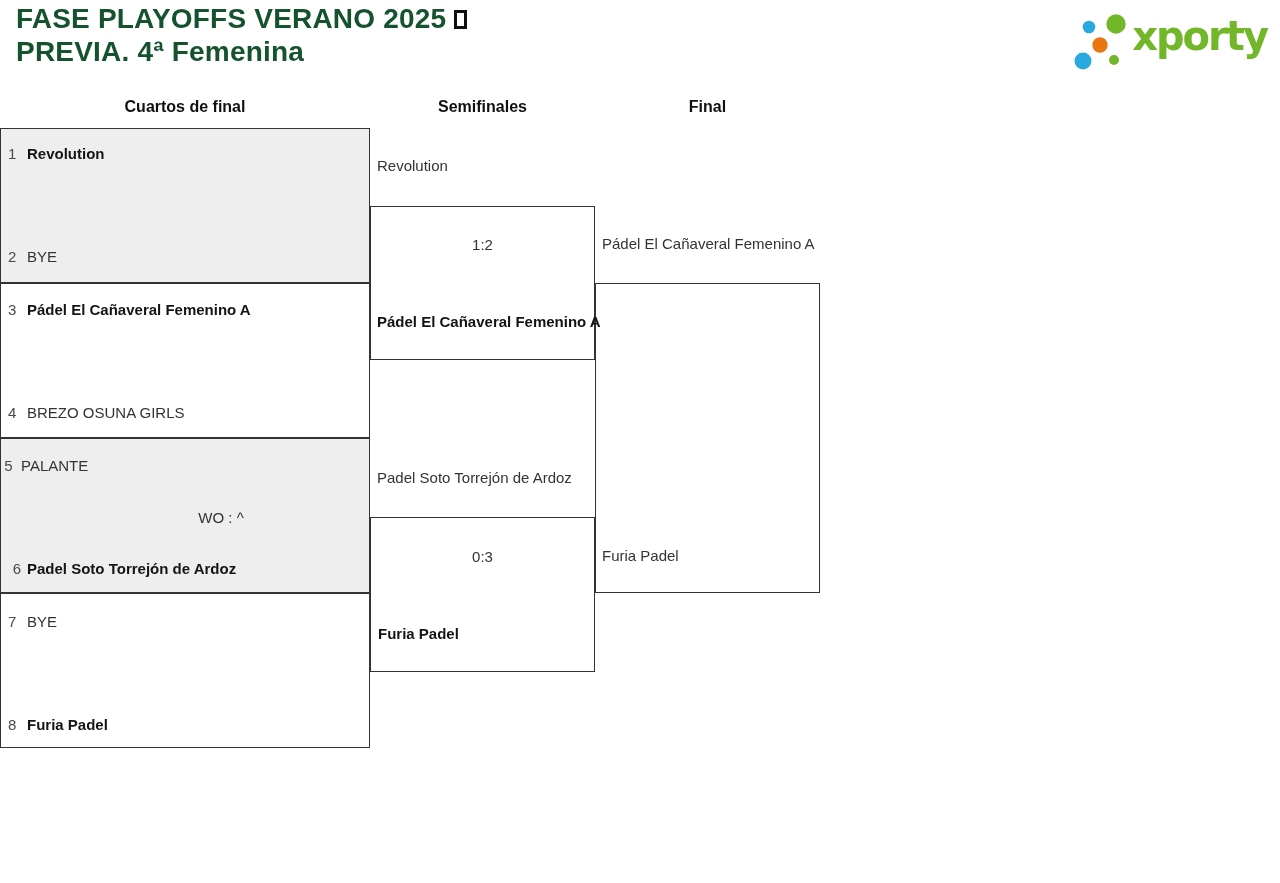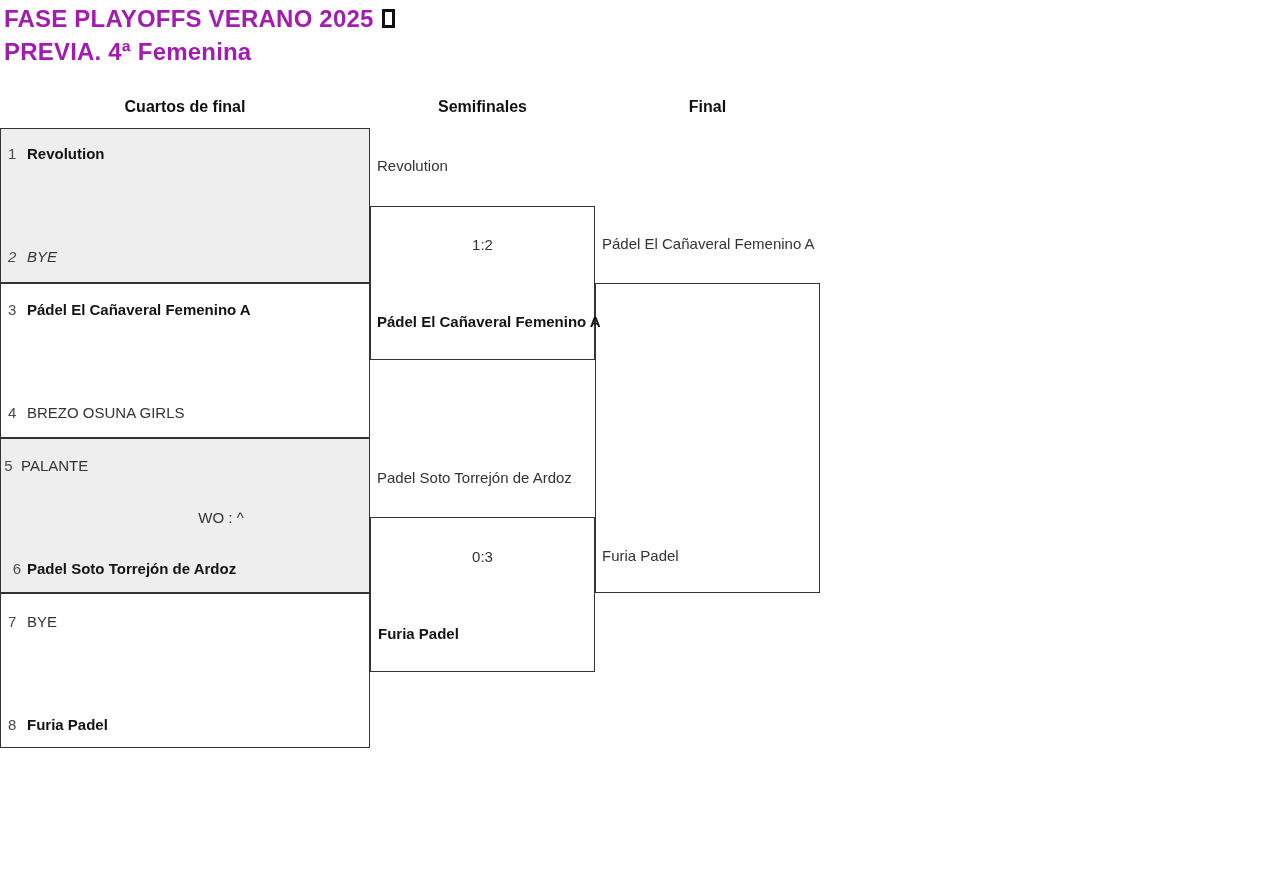--- a/index.html
+++ b/index.html
@@ -1,21 +1,21 @@
 <!DOCTYPE html>
 <html><head>
 <meta charset="utf-8">
 <style>
   * { margin:0; padding:0; box-sizing:border-box; }
   html,body { background:#ffffff; }
   body { font-family:"Liberation Sans", sans-serif; }
   .page { position:relative; width:1280px; height:883px; background:#ffffff; overflow:hidden; color:#333; }
 
   
-  .title { position:absolute; left:4px; top:2px; font-size:24px; font-weight:700; line-height:33px; color:#a21caf; letter-spacing:0.2px; }
+  .title { position:absolute; left:16px; top:2px; font-size:28px; font-weight:700; line-height:33px; color:#14532d; letter-spacing:0.2px; }
   .title .line { white-space:nowrap; }
   .tofu { display:inline-block; width:13px; height:19px; border:3px solid #101010; margin-left:8px; vertical-align:-1px; }
 
   
   .logo { position:absolute; top:2px; right:13px; display:flex; align-items:flex-start; }
   .logo svg { display:block; margin-top:6px; }
   .logo-word { display:block; font-family:"DejaVu Sans", sans-serif; font-weight:700; color:#72b62a;
                font-size:40px; line-height:40px; letter-spacing:-2px; margin:14px 0 0 3px; }
 
   
@@ -31,39 +31,49 @@
 </head>
 <body>
 
 <div class="page">
 
   <div class="title">
     <div class="line"><span>FASE PLAYOFFS VERANO 2025</span><span class="tofu"></span></div>
     <div class="line">PREVIA. 4ª Femenina</div>
   </div>
 
+  <div class="logo">
+    <svg width="62" height="66" viewBox="0 0 62 66">
+      <circle cx="22" cy="19" r="6.3" fill="#2aa9e0"></circle>
+      <circle cx="49" cy="16" r="9.7" fill="#72b62a"></circle>
+      <circle cx="33" cy="37" r="7.7" fill="#e87611"></circle>
+      <circle cx="16" cy="53" r="8.5" fill="#2aa9e0"></circle>
+      <circle cx="47" cy="52" r="5" fill="#72b62a"></circle>
+    </svg>
+    <span class="logo-word">xporty</span>
+  </div>
 
   <div class="round-header" style="left:370px; width:225px;">Semifinales</div>
   <div class="round-header" style="left:0; width:370px;">Cuartos de final</div>
   <div class="round-header" style="left:595px; width:225px;">Final</div>
 
   <div class="box shaded" style="left:0; top:128px; width:370px; height:155px;"></div>
   <div class="box" style="left:0; top:283px; width:370px; height:155px;"></div>
   <div class="box shaded" style="left:0; top:438px; width:370px; height:155px;"></div>
   <div class="box" style="left:0; top:593px; width:370px; height:155px;"></div>
 
   <div class="box" style="left:370px; top:206px; width:225px; height:154px;"></div>
   <div class="box" style="left:370px; top:517px; width:225px; height:155px;"></div>
 
   <div class="box" style="left:595px; top:283px; width:225px; height:310px;"></div>
 
   <div class="lbl" style="left:8px; top:143px;">
     <span class="seed">1</span><span class="winner">Revolution</span>
   </div>
-  <div class="lbl" style="left:8px; top:246px;font-style:italic;">
+  <div class="lbl" style="left:8px; top:246px;">
     <span class="seed">2</span><span>BYE</span>
   </div>
 
   <div class="lbl" style="left:8px; top:299px;">
     <span class="seed">3</span><span class="winner">Pádel El Cañaveral Femenino A</span>
   </div>
   <div class="lbl" style="left:8px; top:402px;">
     <span class="seed">4</span><span>BREZO OSUNA GIRLS</span>
   </div>
 

